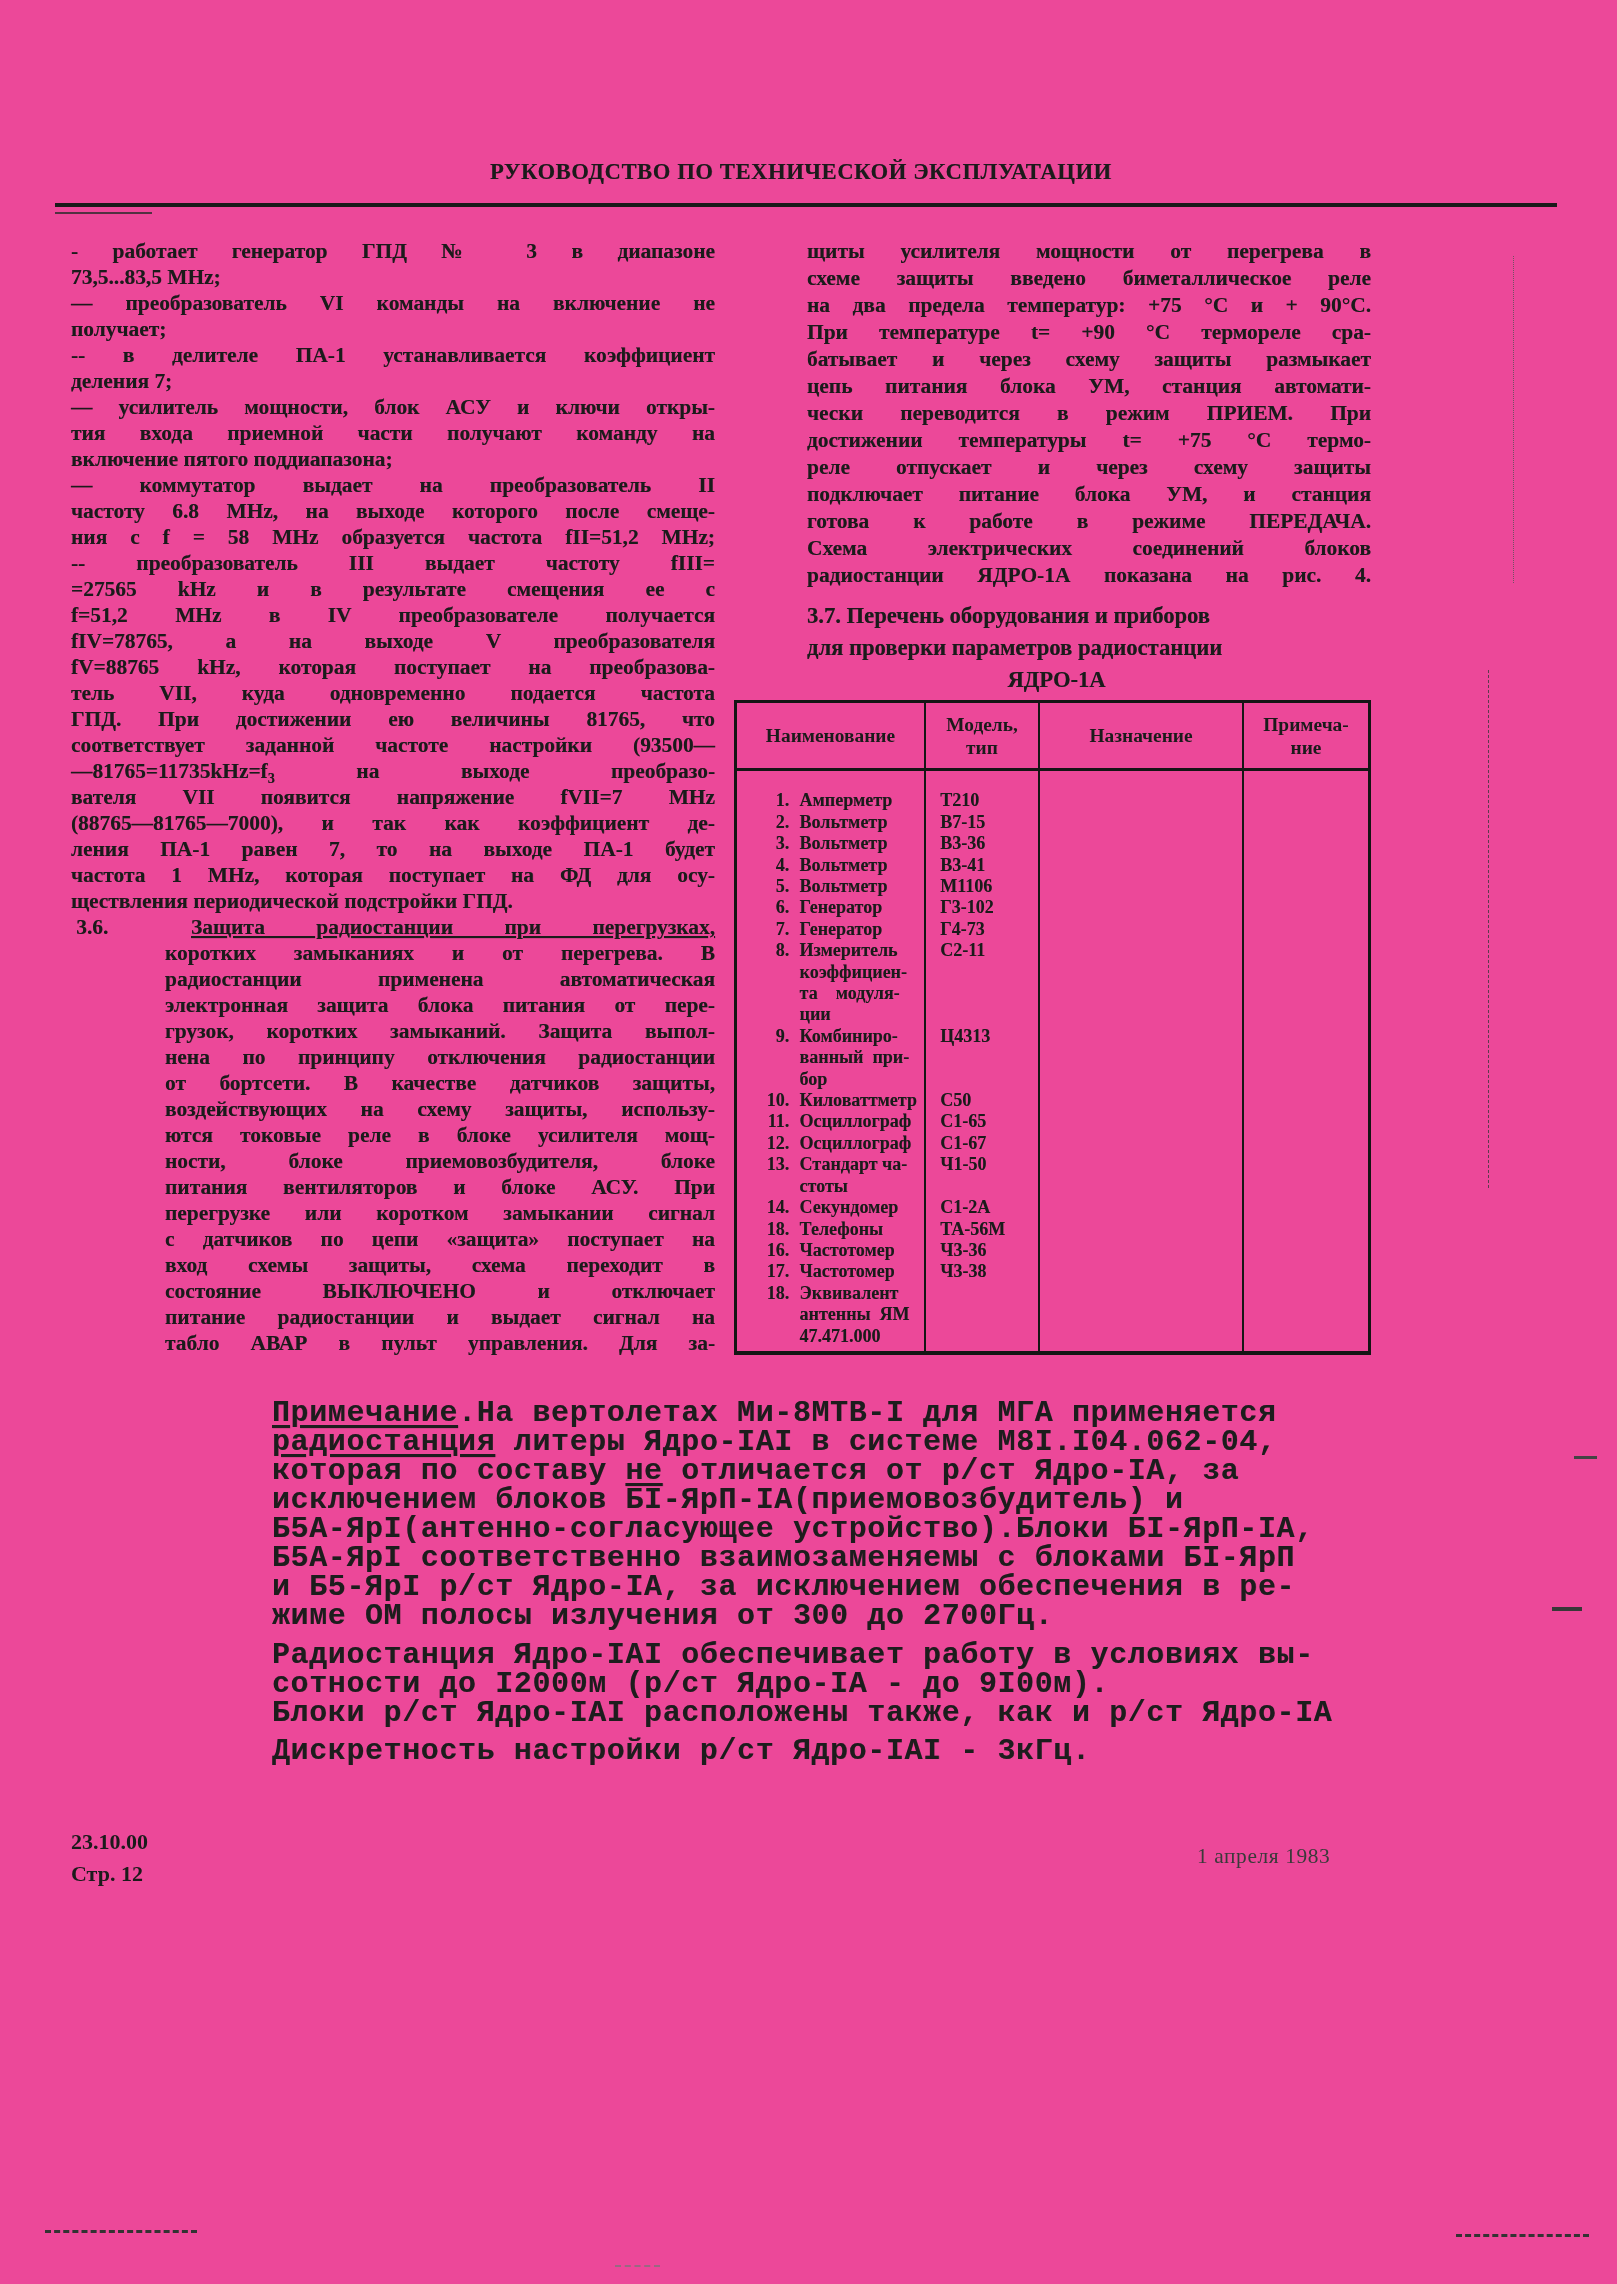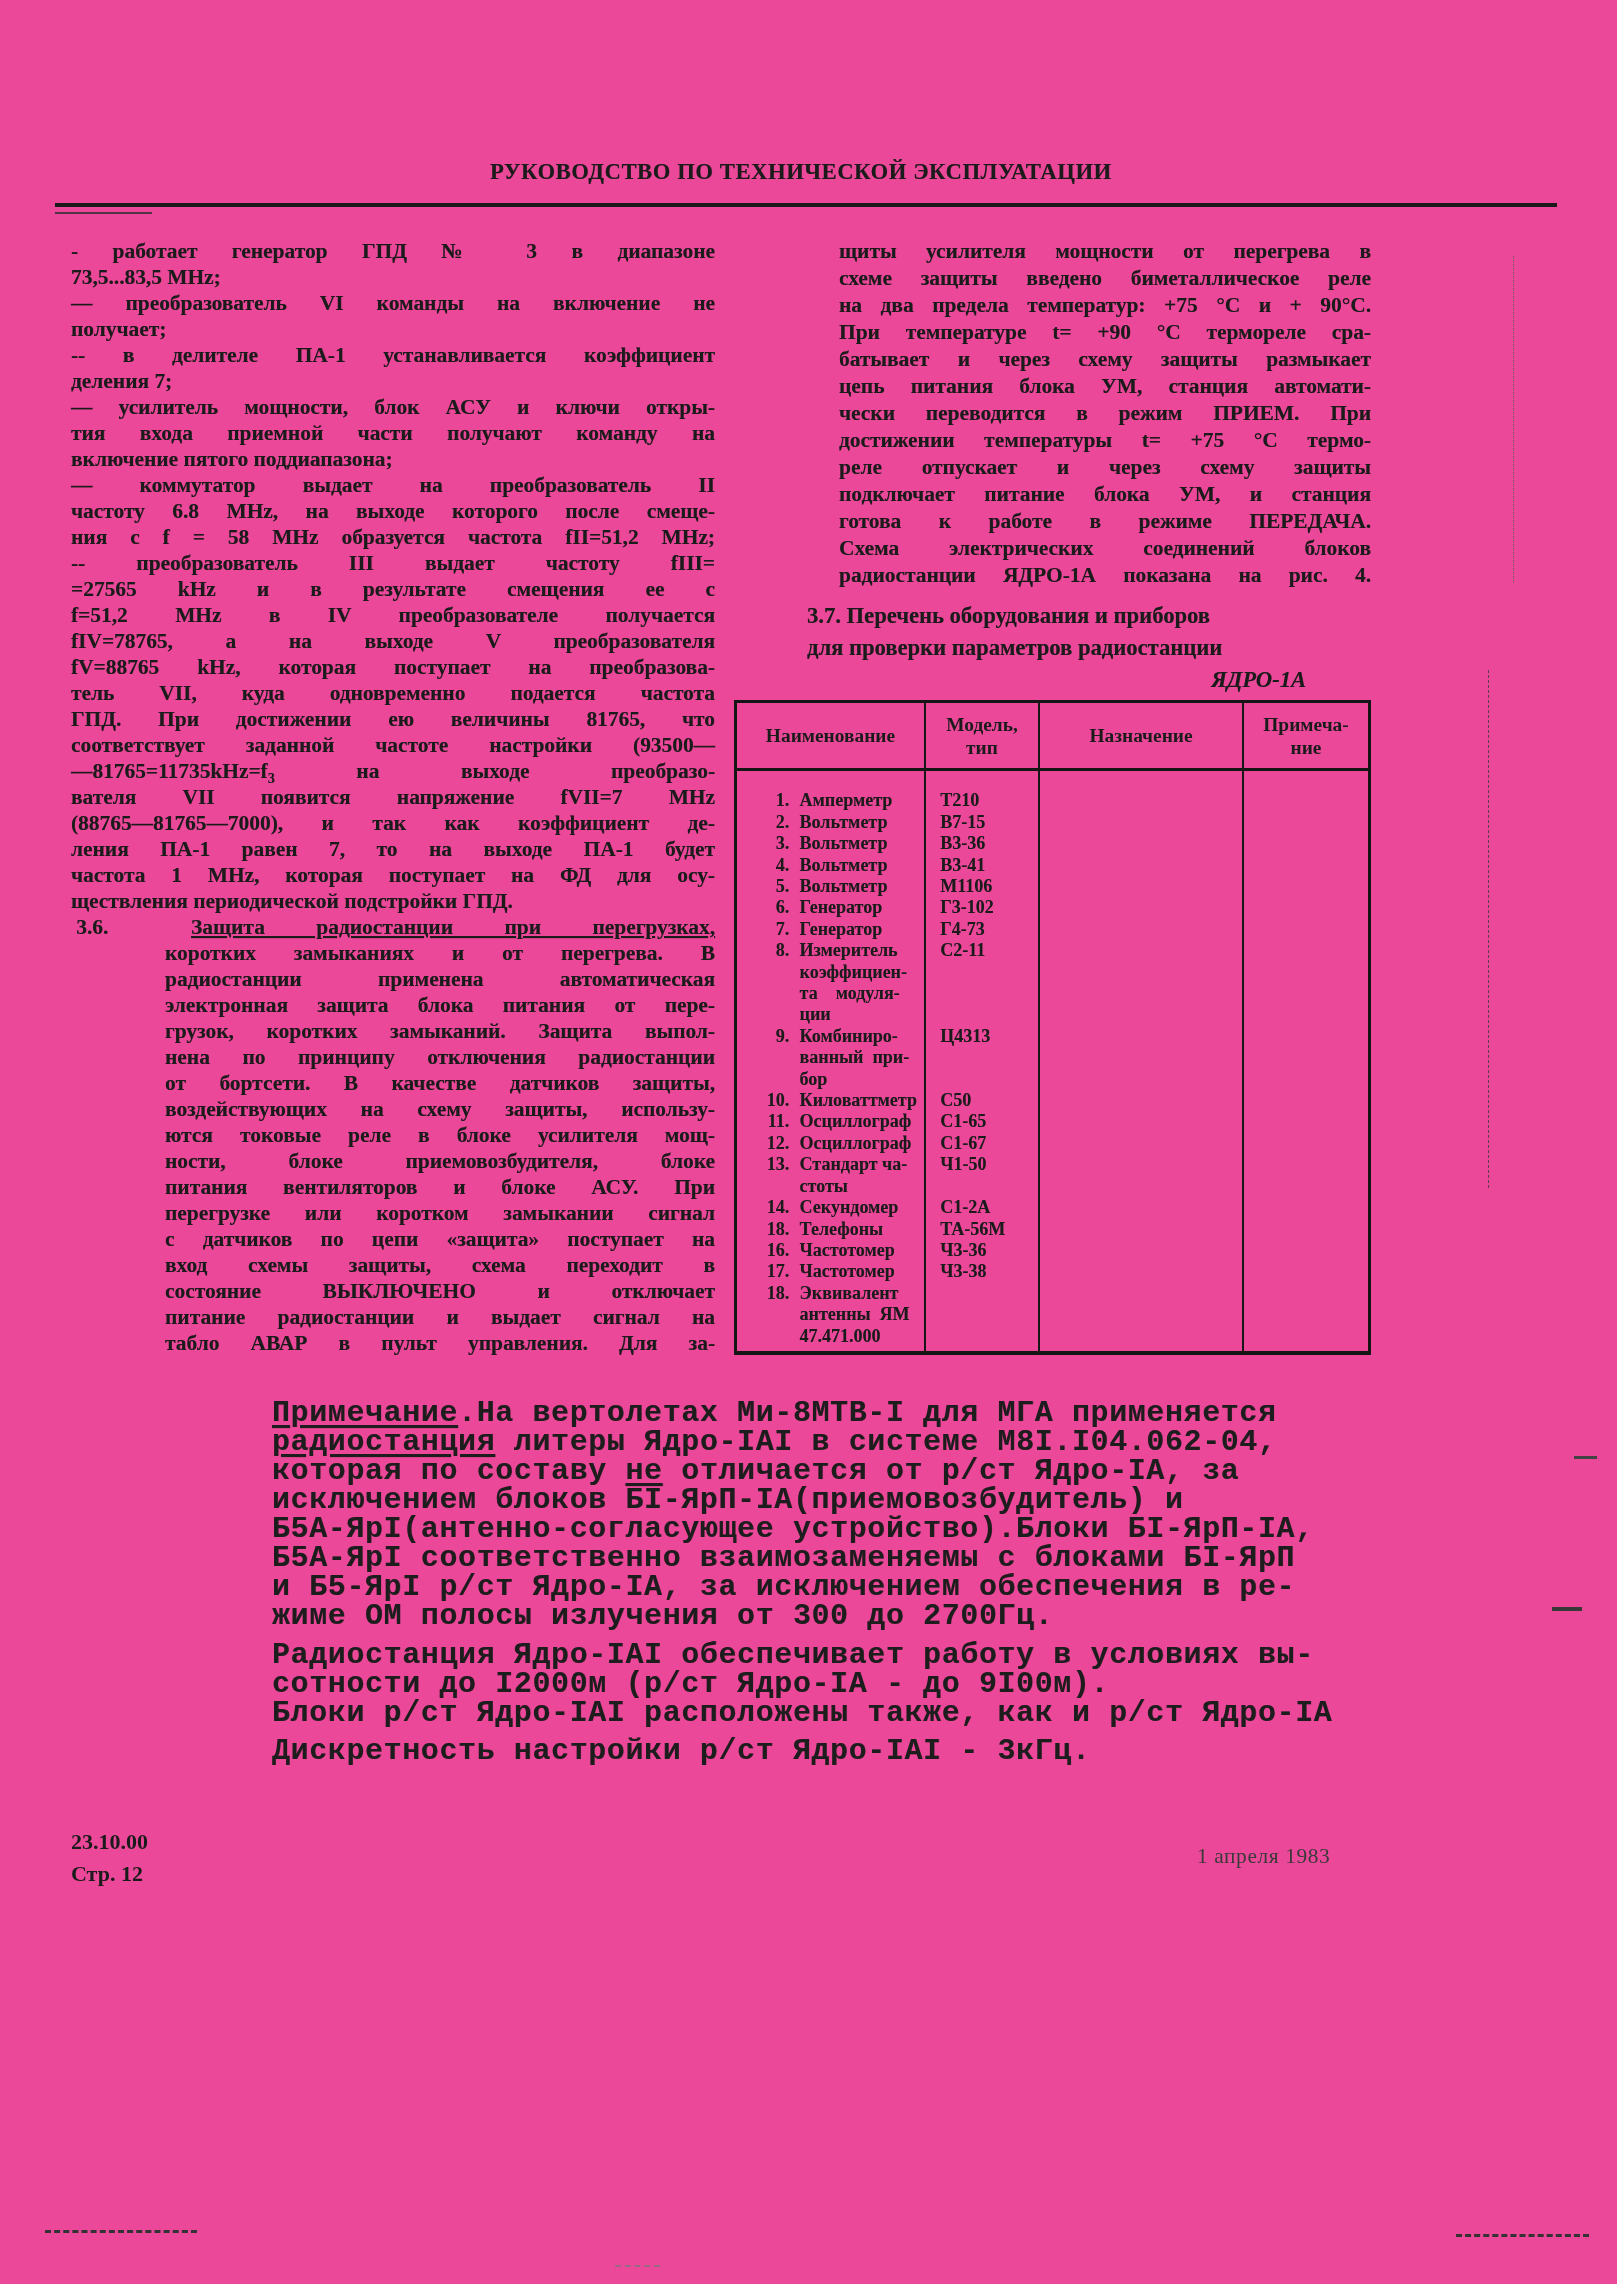--- a/index.html
+++ b/index.html
@@ -8,31 +8,31 @@
   
   .hdr-title{position:absolute;left:490px;top:159px;width:531px;font-size:22.6px;font-weight:bold;
              letter-spacing:0.6px;white-space:nowrap;text-shadow:0.3px 0.3px 0 rgba(20,20,20,.5);}
   .hdr-rule{position:absolute;left:55px;top:203px;width:1502px;height:3.9px;background:#1a1a1a;}
   .hdr-rule2{position:absolute;left:55px;top:212px;width:97px;height:1.9px;background:#2c2c2c;opacity:.8;}
   
   .lcol{position:absolute;left:71px;top:238px;width:644px;}
   .rcol{position:absolute;left:807px;top:238px;width:564px;}
   .ln{height:26px;line-height:26px;font-size:21.4px;font-weight:bold;white-space:normal;
       text-shadow:0.3px 0.3px 0 rgba(25,25,25,.45);}
-  .rcol .ln{height:27px;line-height:27px;margin-left:32px;}
+  .rcol .ln{height:27px;line-height:27px;}
   .j{text-align:justify;text-align-last:justify;text-justify:inter-word;}
   .i{margin-left:94px;}
   .secline{display:flex;}
   .secnum{width:120px;flex:0 0 120px;padding-left:5.2px;box-sizing:border-box;}
   .secrest{flex:1;text-align:justify;text-align-last:justify;text-decoration:underline;}
   sub{font-size:14.2px;vertical-align:-5.2px;}
   
   .sec37{position:absolute;left:807px;top:600px;width:564px;font-size:22.6px;font-weight:bold;}
   .sec37 .h-line{height:32px;line-height:32px;text-shadow:0.3px 0.3px 0 rgba(25,25,25,.5);}
-  .sec37 .h-center{text-align:right;padding-right:65px;font-style:italic;}
+  .sec37 .h-center{text-align:center;padding-right:65px;}
   
   .eq-table{position:absolute;left:734px;top:700px;width:637px;height:655px;box-sizing:border-box;
             border:3.2px solid #151515;border-top-width:3.9px;border-bottom-width:4.5px;display:flex;flex-direction:column;}
   .thead{display:grid;grid-template-columns:189px 114px 204px 1fr;border-bottom:3.9px solid #151515;height:65px;}
   .th{border-right:2.6px solid #161616;display:flex;flex-direction:column;align-items:center;justify-content:center;
       text-align:center;font-weight:bold;font-size:19.4px;line-height:23px;}
   .th:last-child{border-right:none;}
   .tbody{display:flex;flex-direction:column;flex:1;}
   .trow{display:grid;grid-template-columns:189px 114px 204px 1fr;}
   .td{border-right:2.6px solid #161616;box-sizing:border-box;font-size:18px;line-height:21.4px;font-weight:bold;

